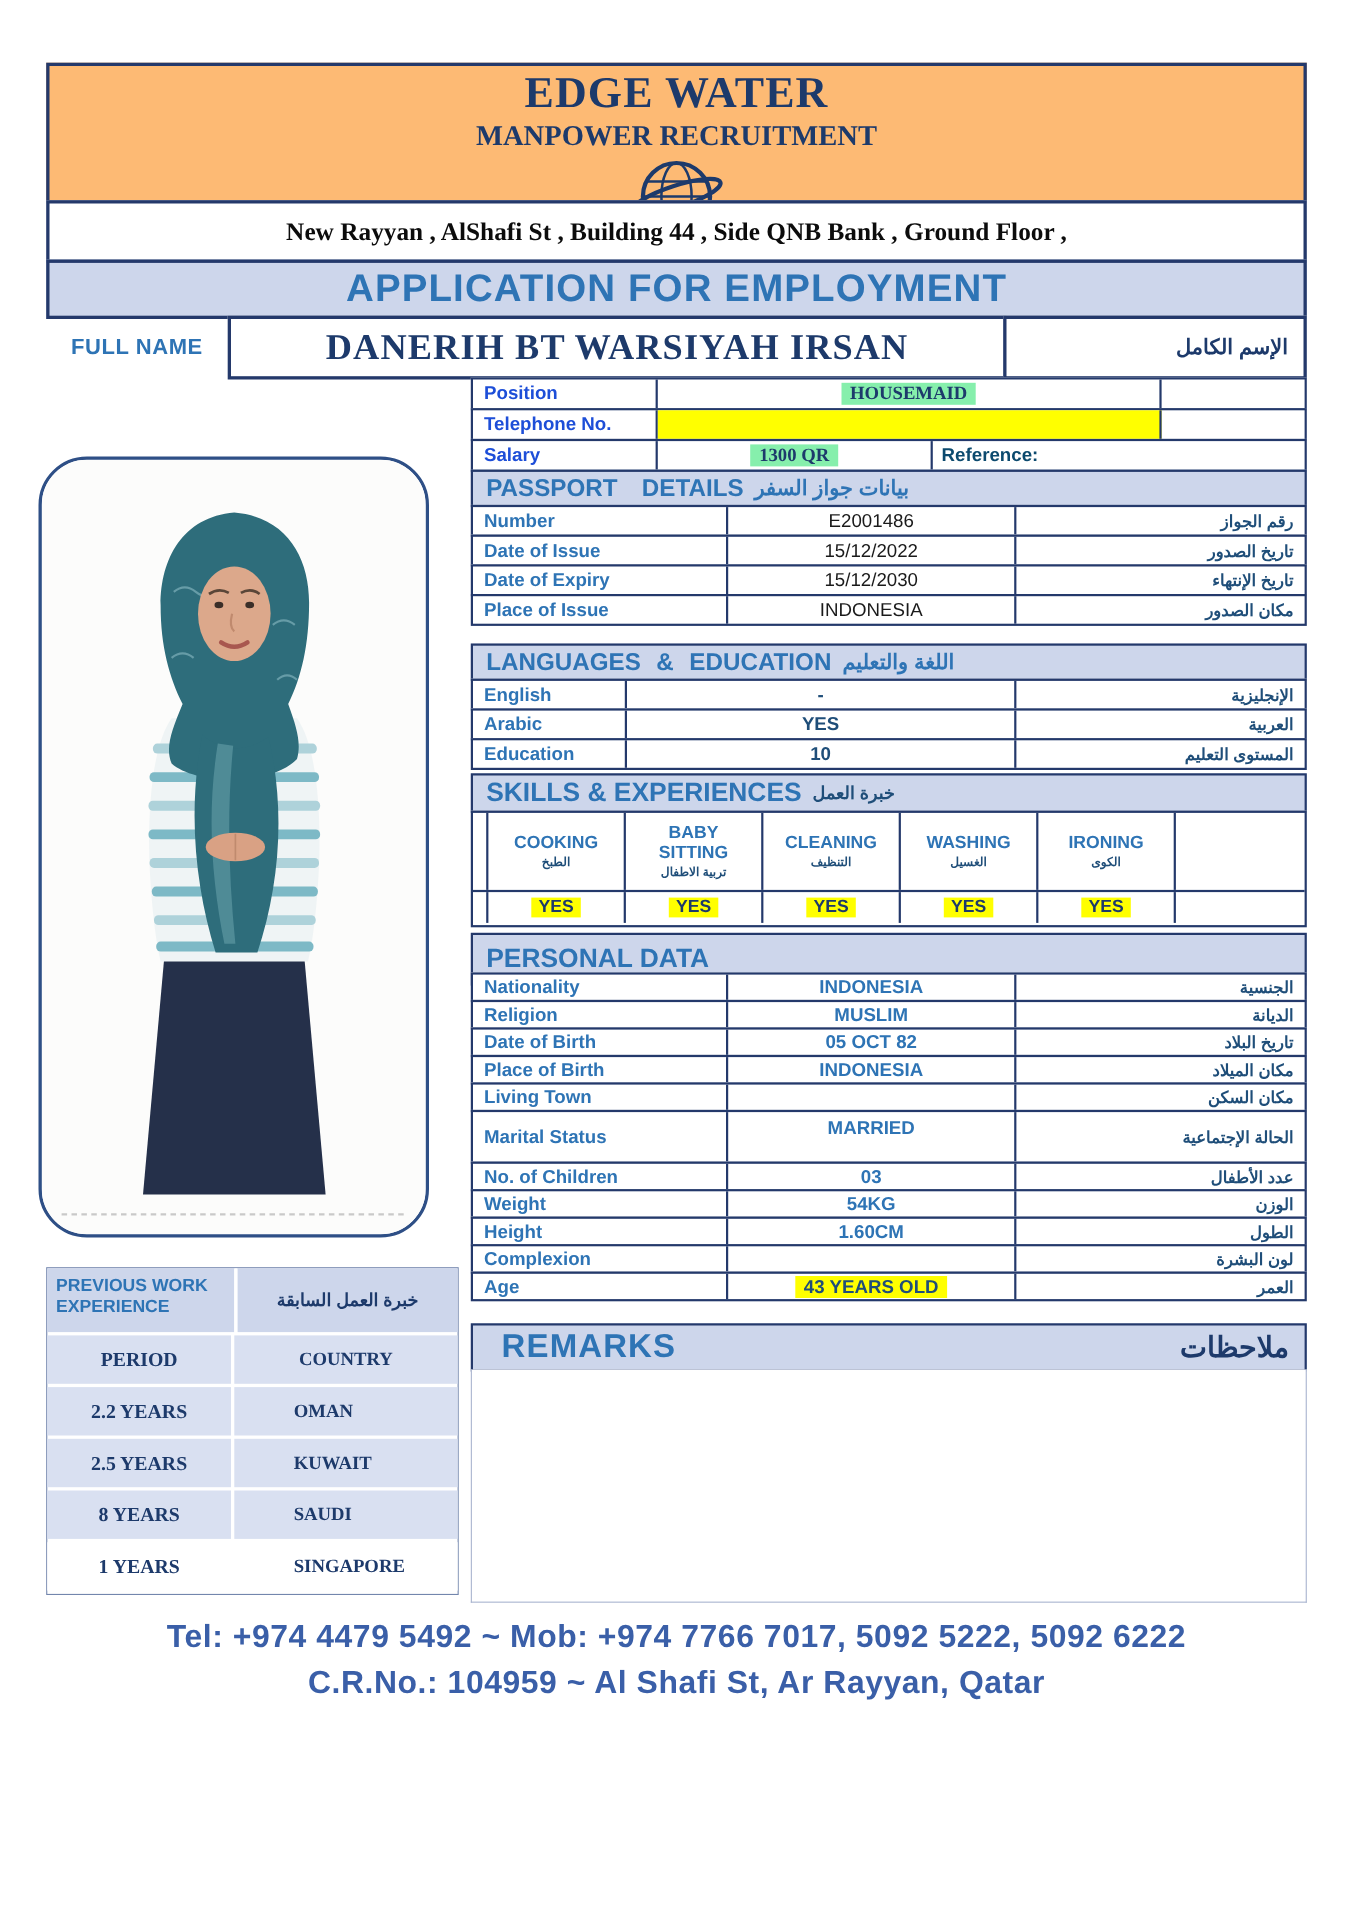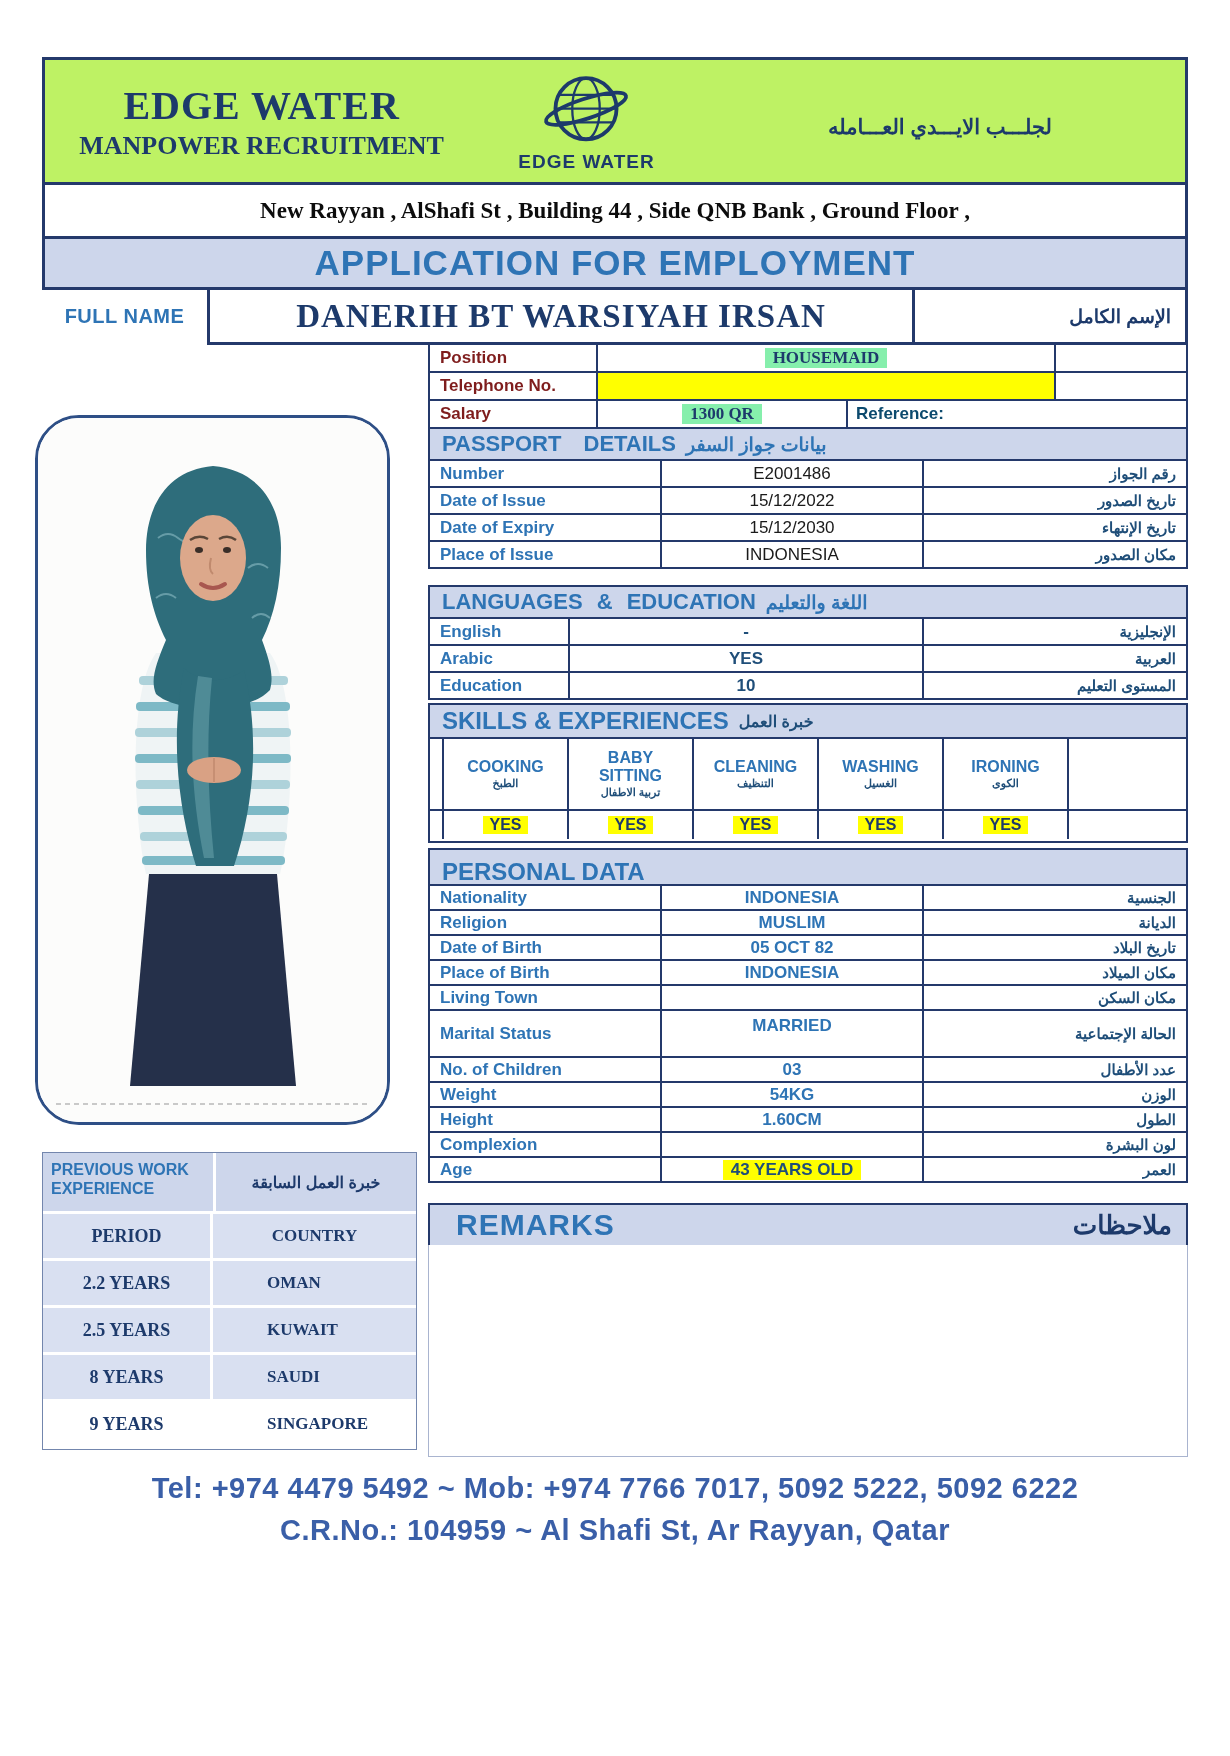--- a/index.html
+++ b/index.html
@@ -2,21 +2,21 @@
 <html><head>
 <meta charset="utf-8">
 <style>
   * { margin:0; padding:0; box-sizing:border-box; }
   body { background:#ffffff; }
   .page { position:relative; width:1230px; height:1756px; background:#fff;
           font-family:"Liberation Sans", sans-serif; overflow:hidden; margin:0 auto; }
 
   
   .header-box { position:absolute; left:42px; top:57px; width:1146px; height:128px;
-                border:3px solid #24396b; display:flex; align-items:center; background:#bef264; }
+                border:3px solid #24396b; display:flex; align-items:center; background:#fdba74;flex-direction:column; }
   .brand { width:38%; text-align:center; color:#1d3a6b; }
   .brand-l1 { font-family:"Liberation Serif", serif; font-weight:bold; font-size:40px; letter-spacing:1px; }
   .brand-l2 { font-family:"Liberation Serif", serif; font-weight:bold; font-size:26px; margin-top:2px; }
   .logo { width:19%; display:flex; flex-direction:column; align-items:center; justify-content:center; }
   .logo-label { font-weight:bold; font-size:19px; color:#1d3a6b; letter-spacing:1px; margin-top:-2px; }
   .brand-ar { flex:1; text-align:center; color:#1d3a6b; direction:rtl; }
   .brand-ar1 { font-size:37px; font-weight:bold; }
   .brand-ar2 { font-size:21px; font-weight:bold; margin-top:12px; }
 
   .address-bar { position:absolute; left:42px; top:182px; width:1146px; height:57px;
@@ -35,21 +35,21 @@
                font-family:"Liberation Serif", serif; font-weight:bold; font-size:33px; color:#1d3a6b; letter-spacing:1px; }
   .name-ar-cell { position:absolute; left:912px; top:287px; width:276px; height:58px; border:3px solid #24396b;
                   display:flex; align-items:center; direction:rtl; padding-right:14px;
                   font-weight:bold; font-size:19px; color:#1d3a6b; background:#fff; }
 
   
   .jrow { position:absolute; left:428px; width:760px; height:30px; border:2px solid #24396b;
           display:flex; background:#fff; font-size:17px; }
   .jrow > div { display:flex; align-items:center; }
   .jr1 { top:343px; } .jr2 { top:371px; } .jr3 { top:399px; }
-  .jlabel { width:168px; padding-left:10px; font-weight:bold; color:#7f1d1d; border-right:2px solid #24396b; }
+  .jlabel { width:168px; padding-left:10px; font-weight:bold; color:#1d4ed8; border-right:2px solid #24396b; }
   .jvalue { width:458px; justify-content:center; border-right:2px solid #24396b; }
   .jvalue-sal { width:250px; justify-content:center; border-right:2px solid #24396b; }
   .jspare { flex:1; }
   .jref { flex:1; padding-left:8px; font-weight:bold; color:#0c4a6e; }
   .yellow-cell { background:#ffff00; }
   .ylw { background:#86efac; padding:0 8px; }
   .serif-val { font-family:"Liberation Serif", serif; font-weight:bold; color:#1d3a6b; }
 
   
   .sec-head { position:absolute; left:428px; width:760px; border:2px solid #24396b; background:#cdd6eb;
@@ -401,21 +401,21 @@
     </div>
     <div class="exp-row">
       <div class="exp-cell-p">2.5 YEARS</div>
       <div class="exp-cell-c">KUWAIT</div>
     </div>
     <div class="exp-row">
       <div class="exp-cell-p">8 YEARS</div>
       <div class="exp-cell-c">SAUDI</div>
     </div>
     <div class="exp-row exp-row-last">
-      <div class="exp-cell-p">9 YEARS</div>
+      <div class="exp-cell-p">1 YEARS</div>
       <div class="exp-cell-c">SINGAPORE</div>
     </div>
   </div>
 
   <div class="footer-line footer-l1">Tel: +974 4479 5492 ~ Mob: +974 7766 7017, 5092 5222, 5092 6222</div>
   <div class="footer-line footer-l2">C.R.No.: 104959 ~ Al Shafi St, Ar Rayyan, Qatar</div>
 
 </div>
 
 </body></html>

